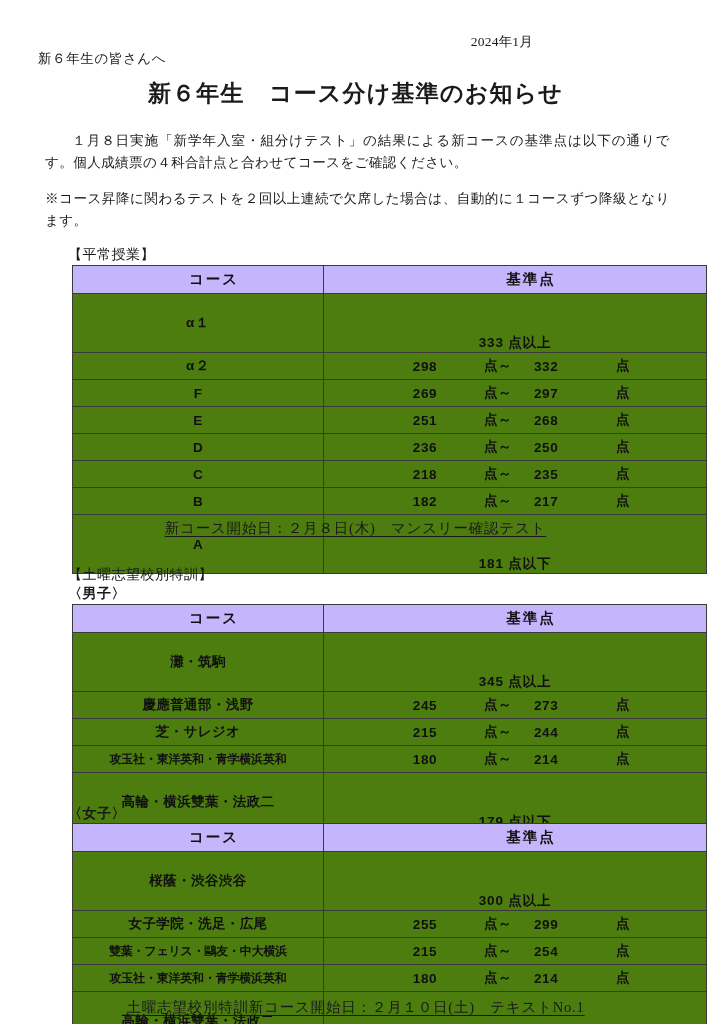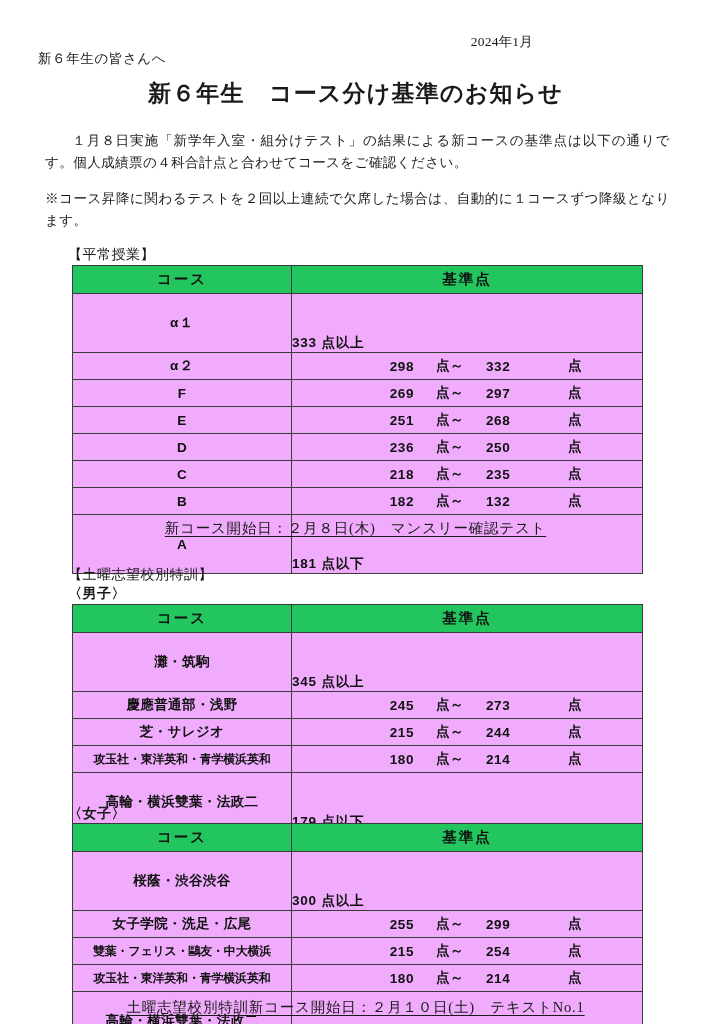--- a/index.html
+++ b/index.html
@@ -101,47 +101,48 @@
     border: 1.4px solid #3a3a3a;
     padding: 0;
     text-align: center;
     vertical-align: middle;
     font-size: 13.5px;
     font-weight: 700;
     letter-spacing: 0.4px;
     color: #101010;
   }
   table.grade-table thead th {
-    background: #22c55e;
+    background: #c4b5fd;
     height: 27px;
     font-size: 14.5px;
     letter-spacing: 2px;
+    padding-left: 32px;
   }
   table.grade-table tbody td {
     height: 26px;
-    background: #f0abfc;
+    background: #4d7c0f;
   }
   .col-course { width: 218px; }
   .col-score  { width: 350px; }
 
   
   .score-single {
     display: block;
-    text-align: left;
+    text-align: center;
     letter-spacing: 0.8px;
     margin-top: 40px;
   }
   .score-range {
     display: flex;
     align-items: center;
     justify-content: center;
     gap: 0;
     letter-spacing: 0.6px;
   }
-  .score-range .lo   { width: 74px; text-align: right; }
+  .score-range .lo   { width: 74px; text-align: center; }
   .score-range .mid  { width: 72px; text-align: center; }
   .score-range .hi   { width: 78px; text-align: left; }
   .score-range .hi-unit { width: 26px; text-align: left; padding-left: 4px; }
 
   .course-name.condensed {
     font-size: 12px;
     letter-spacing: -0.2px;
   }
   .course-name.alpha {
     letter-spacing: 1px;
@@ -251,21 +252,21 @@
               <span class="hi-unit">点</span>
             </span>
           </td>
         </tr>
         <tr>
           <td class="col-course"><span class="course-name">B</span></td>
           <td class="col-score">
             <span class="score-range">
               <span class="lo">182</span>
               <span class="mid">点～</span>
-              <span class="hi">132</span>
+              <span class="hi">217</span>
               <span class="hi-unit">点</span>
             </span>
           </td>
         </tr>
         <tr>
           <td class="col-course"><span class="course-name">A</span></td>
           <td class="col-score">
             <span class="score-single">181 点以下</span>
           </td>
         </tr>

